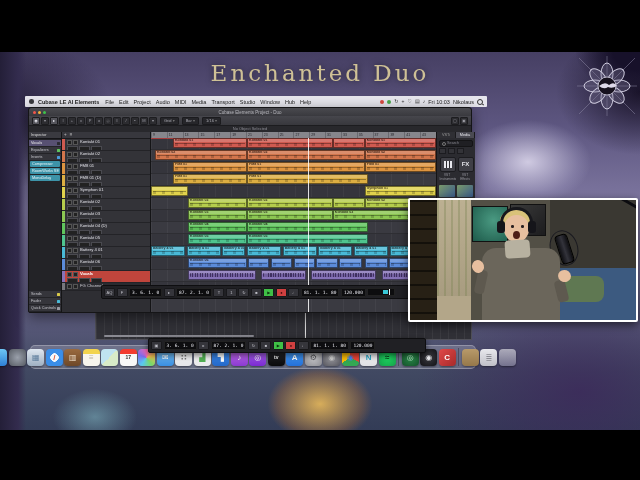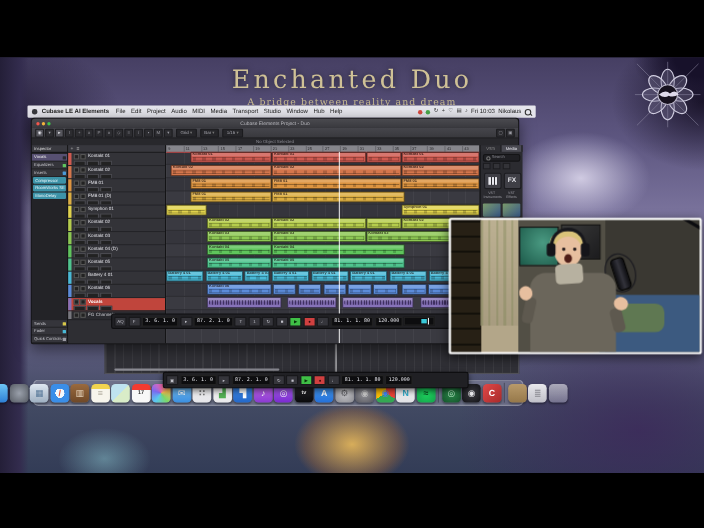--- a/index.html
+++ b/index.html
@@ -191,21 +191,20 @@
 </style>
 </head>
 <body>
 
 <div class="screen">
   <div class="video">
     <div class="tower"></div>
     <div class="branches"></div>
 
     <div class="title">Enchanted Duo</div>
-    <div class="subtitle">A bridge between reality and dream</div>
 
     <div class="logo">
       <svg viewBox="0 0 60 60" width="60" height="60">
         <g stroke="#8f8ba6" stroke-width="0.5" fill="none">
           <line x1="2" y1="2" x2="58" y2="58"></line>
             <line x1="58" y1="2" x2="2" y2="58"></line>
           <line x1="30" y1="0" x2="30" y2="60"></line>
             <line x1="0" y1="30" x2="60" y2="30"></line>
         </g>
         <g stroke="#cfccdf" stroke-width="1" fill="rgba(120,115,145,.35)">

